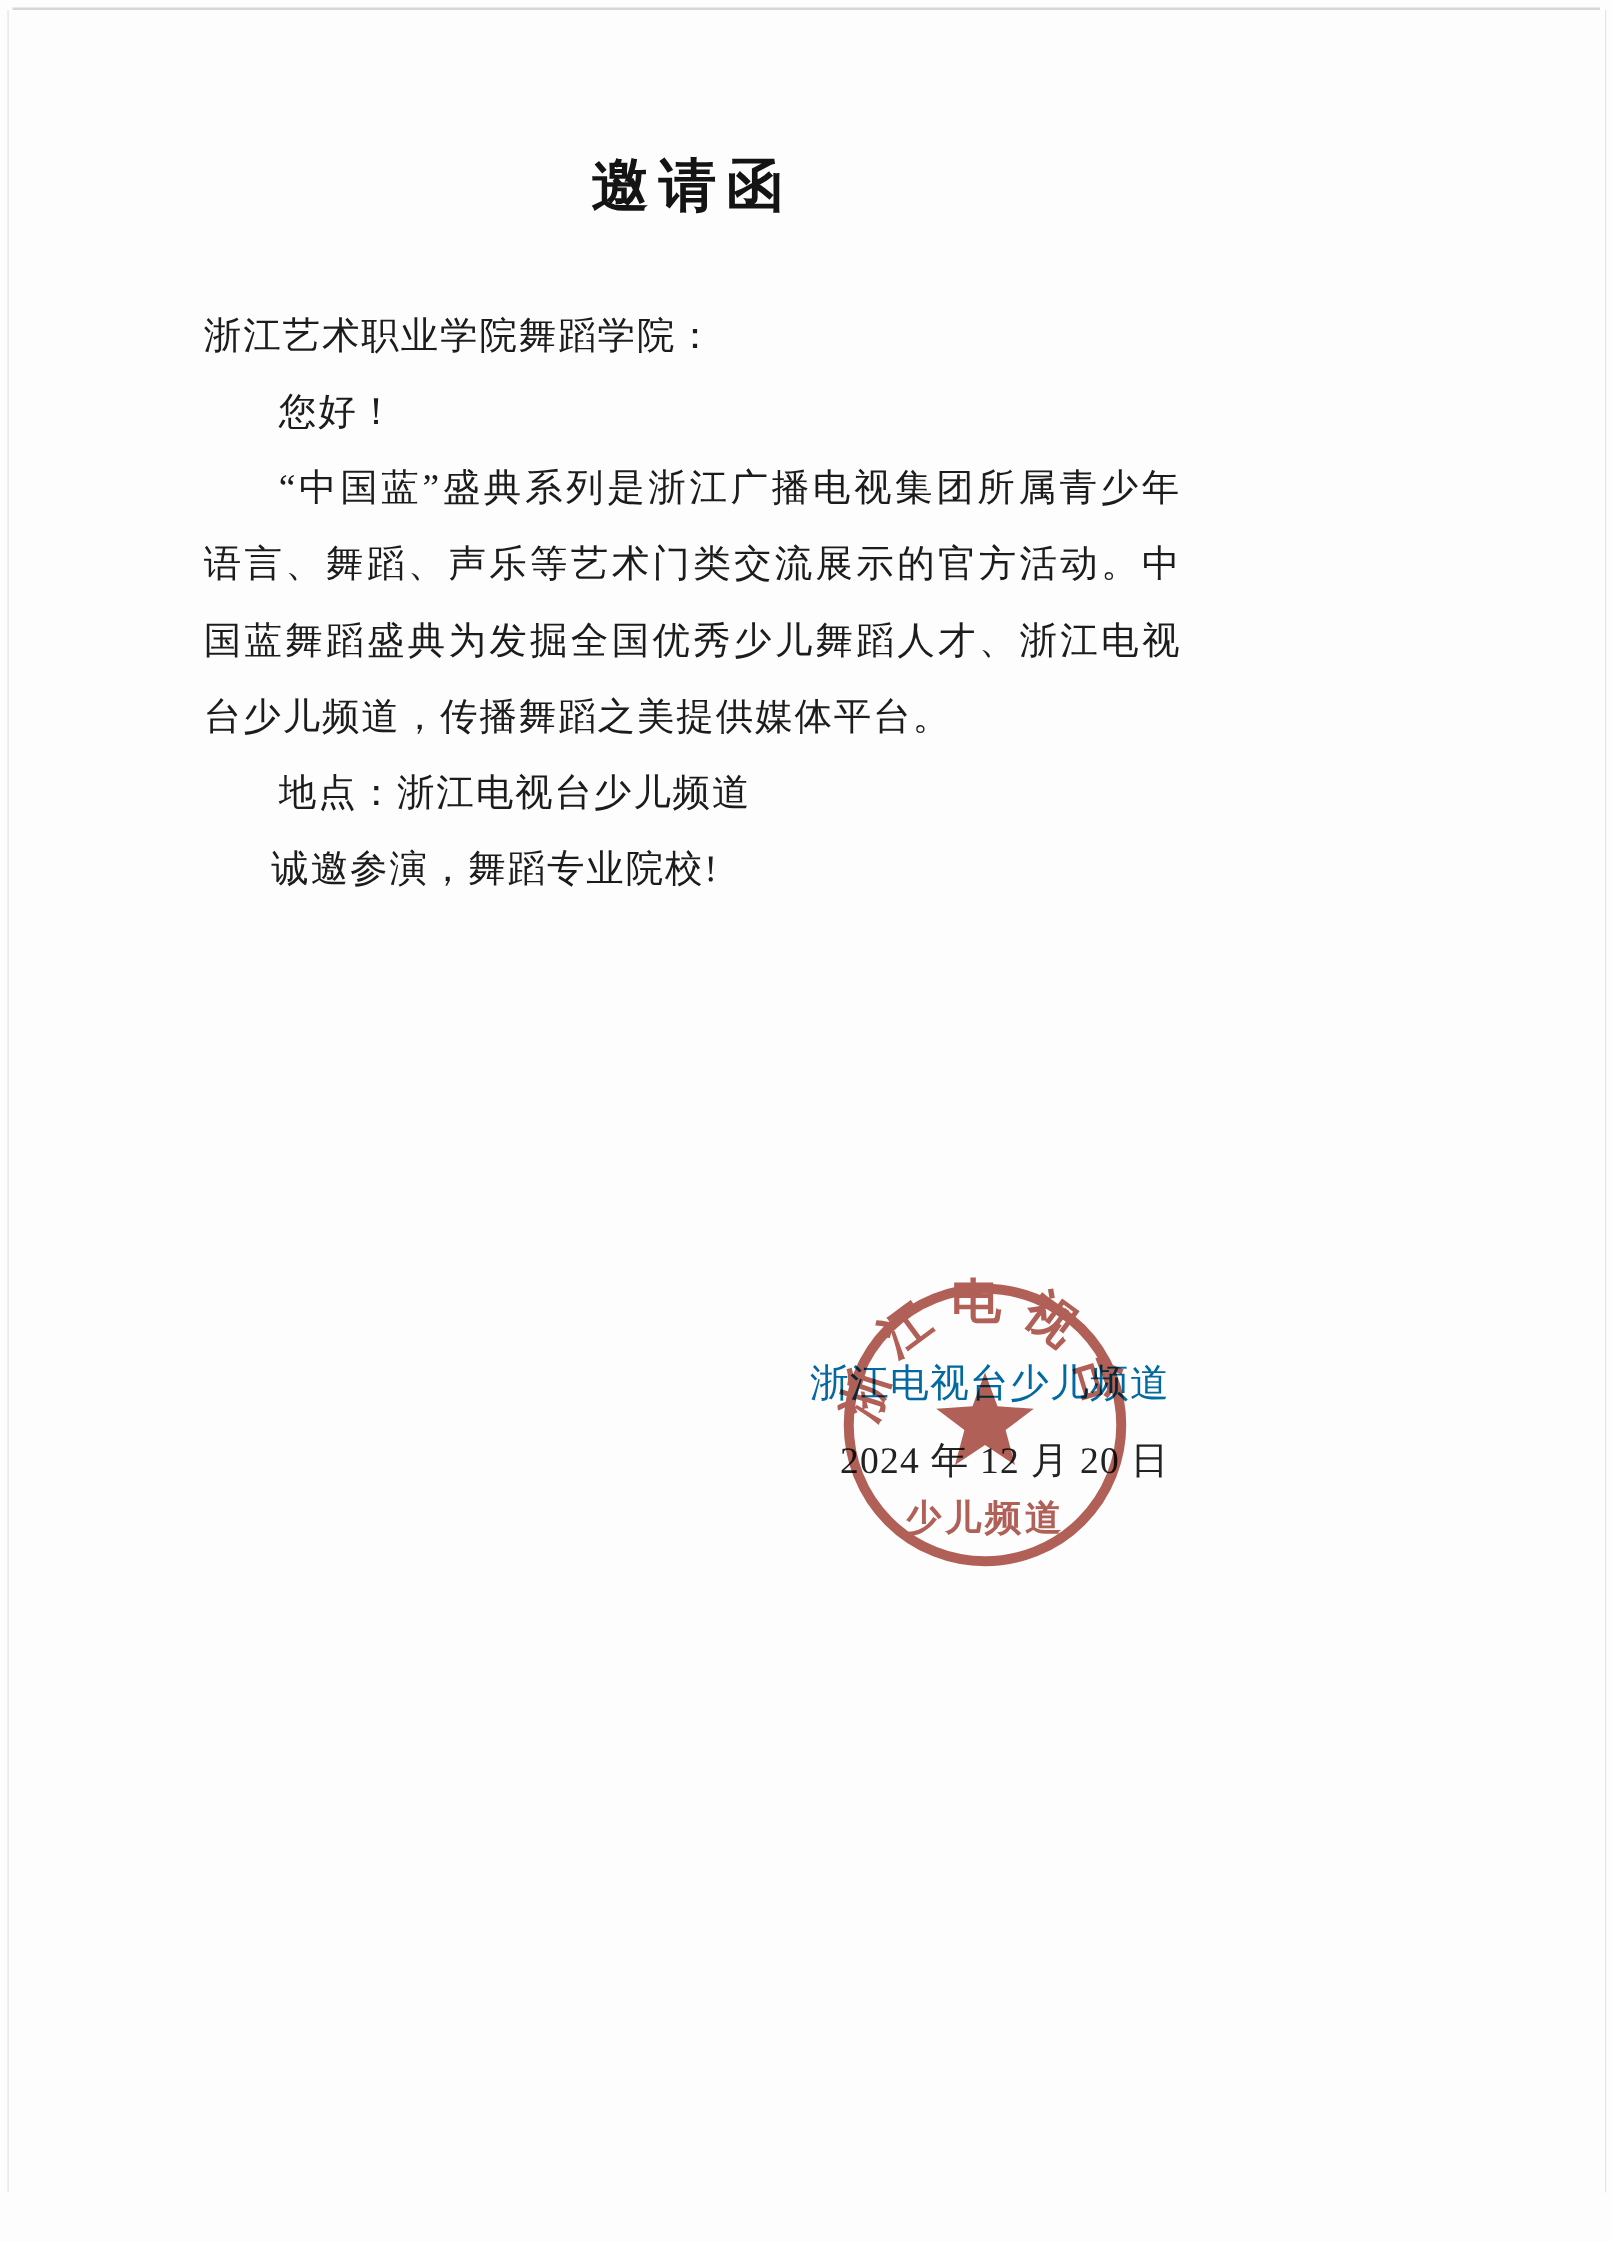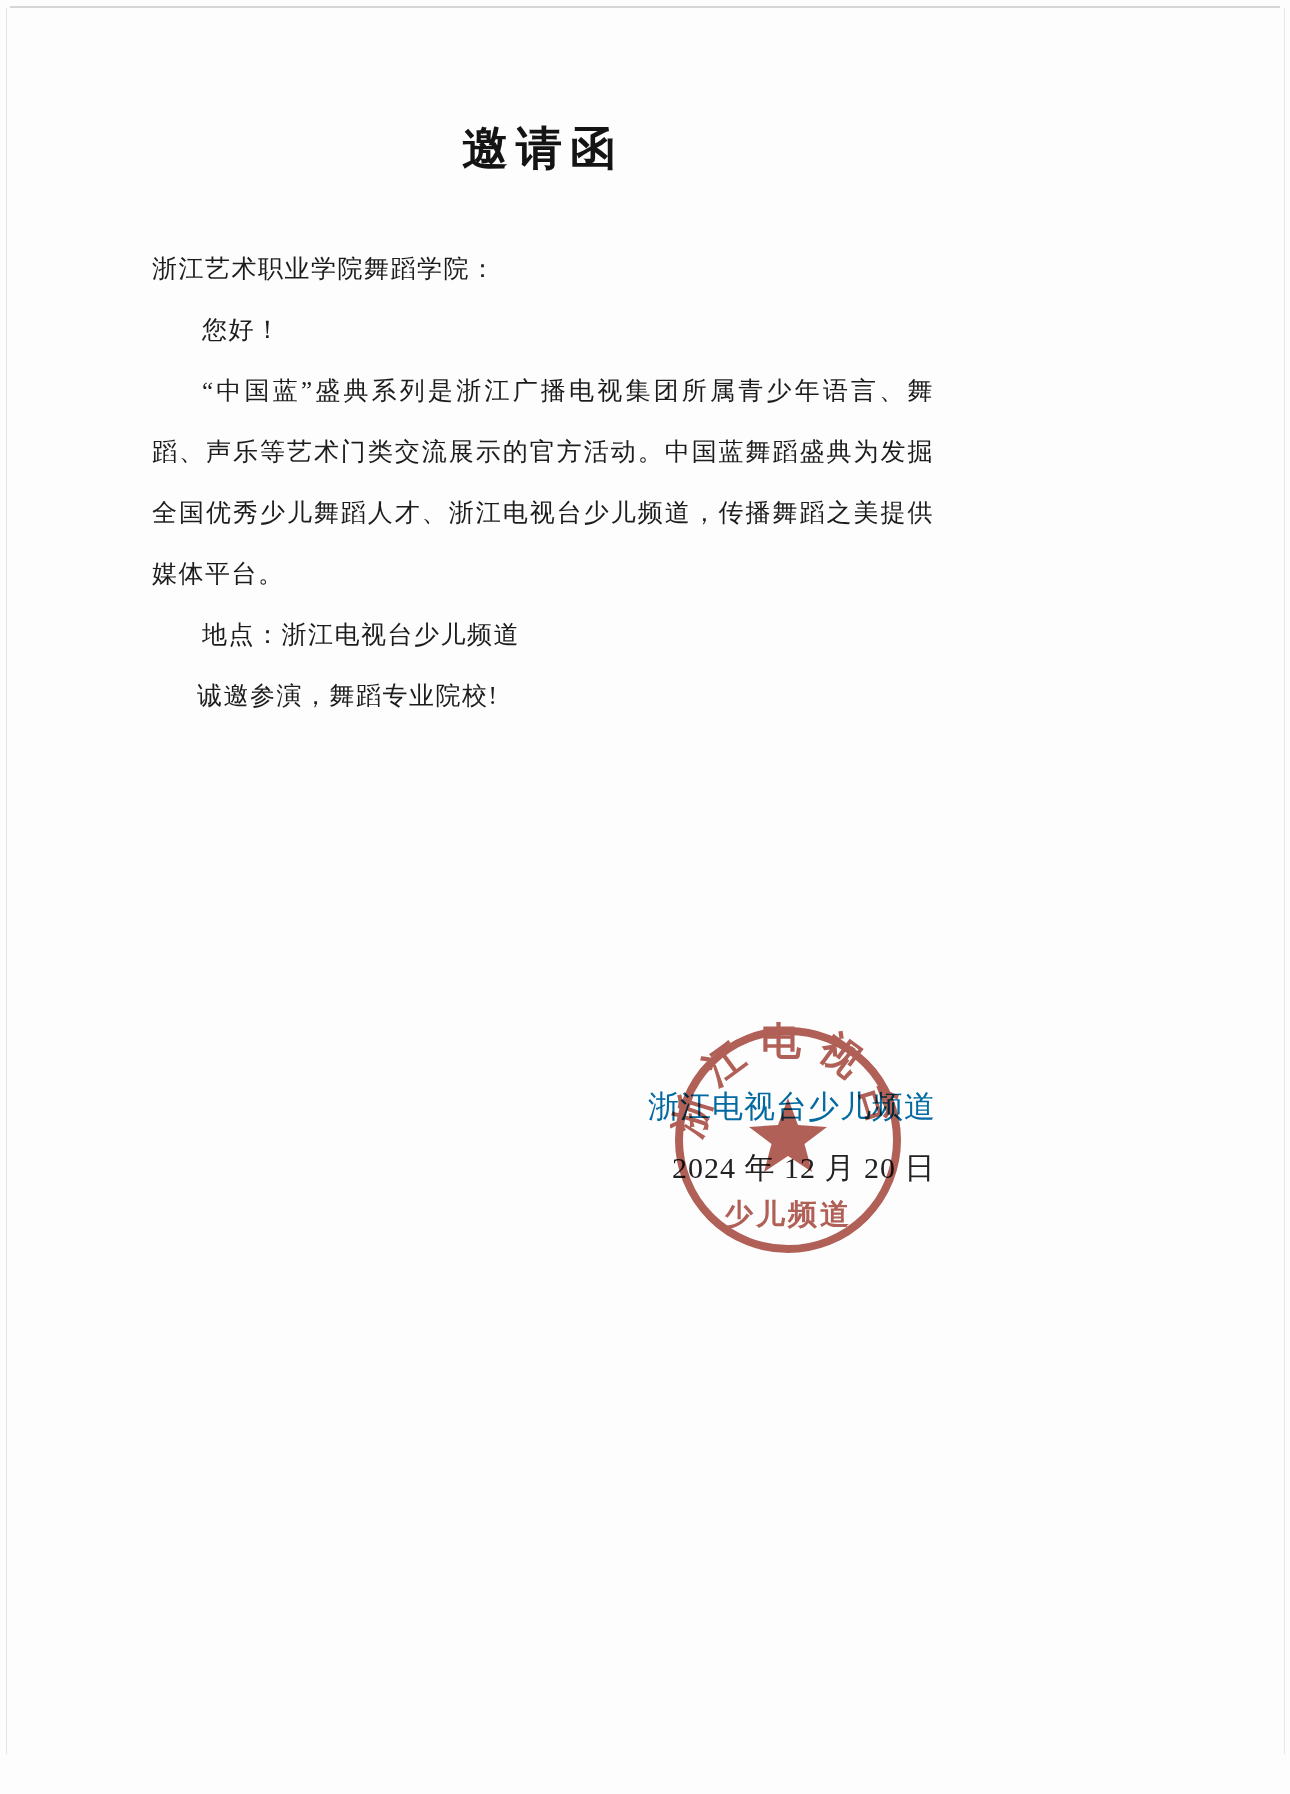--- a/index.html
+++ b/index.html
@@ -30,36 +30,36 @@
     background: #e3e3e3;
   }
   .scan-line-right {
     position: absolute;
     top: 8px; bottom: 40px; right: 5px;
     width: 1px;
     background: #e6e6e6;
   }
   .content {
     position: absolute;
-    left: 152px;
+    left: 163px;
     top: 118px;
     width: 782px;
   }
   .doc-title {
     margin: 0 0 0 0;
     text-align: center;
     font-size: 46px;
     font-weight: 700;
     letter-spacing: 8px;
     line-height: 62px;
     color: #141414;
   }
   .letter {
     margin-top: 58px;
-    font-size: 25px;
+    font-size: 30px;
     line-height: 61px;
     letter-spacing: 1.5px;
   }
   .letter p {
     margin: 0;
   }
   .salutation { text-indent: 0; }
   .greeting   { text-indent: 2em; }
   .para {
     text-indent: 2em;

